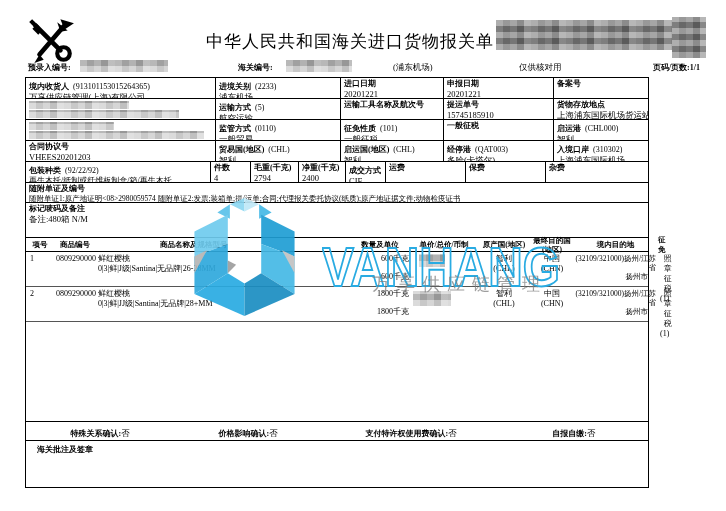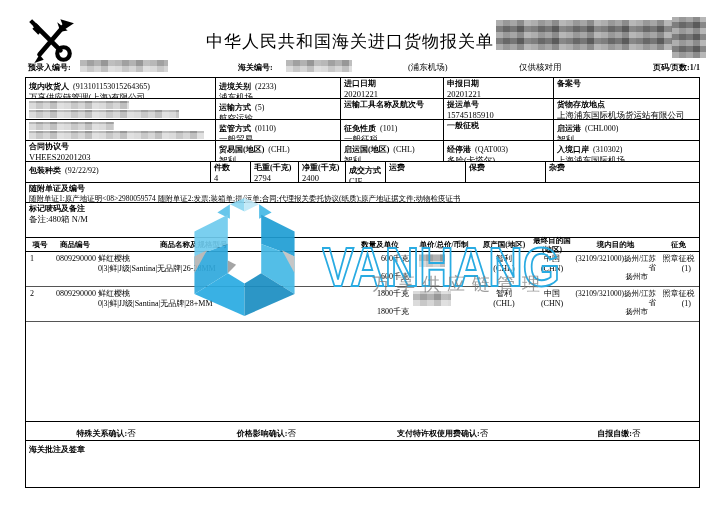--- a/index.html
+++ b/index.html
@@ -9,21 +9,21 @@
   .lbl{font-weight:bold;font-size:8px;}
   .val{font-size:8.5px;}
   .code{font-weight:normal;font-size:8px;}
   .mosaic{background-image:
       repeating-linear-gradient(0deg, rgba(255,255,255,.28) 0 6px, rgba(0,0,0,.10) 6px 12px),
       repeating-linear-gradient(90deg,#cdcdcd 0 7px,#b3b3b3 7px 14px,#c6c6c6 14px 21px,#a8a8a8 21px 28px,#d4d4d4 28px 35px);}
   .mosaic.dark{background-image:
       repeating-linear-gradient(0deg, rgba(255,255,255,.2) 0 6px, rgba(0,0,0,.18) 6px 12px),
       repeating-linear-gradient(90deg,#9a9a9a 0 7px,#7f7f7f 7px 14px,#909090 14px 21px,#6f6f6f 21px 28px,#a5a5a5 28px 35px);}
   .title{font-weight:normal;font-size:17px;letter-spacing:1px;white-space:nowrap;}
-  .formbox{position:absolute;left:25px;top:77px;width:675px;border:1.5px solid #000;box-sizing:border-box;}
+  .formbox{position:absolute;left:25px;top:77px;width:624px;border:1.5px solid #000;box-sizing:border-box;}
   .frow{display:flex;border-bottom:1px solid #000;box-sizing:border-box;}
   .frow:last-child{border-bottom:none;}
   .fcell{border-right:1px solid #000;box-sizing:border-box;padding:1px 3px;overflow:hidden;position:relative;line-height:10px;}
   .fcell.last{border-right:none;flex:1 1 auto;}
   .ith{display:flex;align-items:center;font-weight:bold;font-size:7.5px;border-bottom:1px solid #000;box-sizing:border-box;}
   .ith > div{text-align:center;}
   .irow{display:flex;border-bottom:1px solid #555;box-sizing:border-box;font-size:8px;line-height:10px;}
   .ic{box-sizing:border-box;padding:2px 2px;overflow:visible;}
   .ctr{text-align:center;}
   .rt{text-align:right;}
@@ -55,21 +55,21 @@
 
   <div class="abs title" style="left:160px;top:30px;width:380px;text-align:center;">中华人民共和国海关进口货物报关单</div>
 
   <div class="abs mosaic dark" style="left:496px;top:20px;width:176px;height:30px;"></div>
   <div class="abs mosaic dark" style="left:672px;top:17px;width:34px;height:41px;"></div>
 
   <div class="abs lbl" style="left:28px;top:62px;">预录入编号:</div>
   <div class="abs mosaic" style="left:80px;top:60px;width:88px;height:12px;"></div>
   <div class="abs lbl" style="left:238px;top:62px;">海关编号:</div>
   <div class="abs mosaic" style="left:286px;top:60px;width:66px;height:12px;"></div>
-  <div class="abs val" style="left:408px;top:62px;">(浦东机场)</div>
+  <div class="abs val" style="left:393px;top:62px;">(浦东机场)</div>
   <div class="abs val" style="left:519px;top:62px;">仅供核对用</div>
   <div class="abs lbl" style="left:640px;top:62px;width:60px;text-align:right;">页码/页数:1/1</div>
 
   <div class="formbox">
 
     <div class="frow" style="height:21px;">
       <div class="fcell" style="flex:0 0 190px;">
         <div class="nw"><span class="lbl">境内收货人</span> <span class="code">(913101153015264365)</span></div>
         <div class="val nw">万享供应链管理(上海)有限公司</div>
       </div>
@@ -154,20 +154,21 @@
       </div>
       <div class="fcell last">
         <div class="nw"><span class="lbl">入境口岸</span> <span class="code">(310302)</span></div>
         <div class="val">上海浦东国际机场</div>
       </div>
     </div>
 
     <div class="frow" style="height:21px;">
       <div class="fcell" style="flex:0 0 185px;">
         <div class="nw"><span class="lbl">包装种类</span> <span class="code">(92/22/92)</span></div>
+        <div class="val nw" style="font-size:8px;">再生木托/纸制或纤维板制盒/箱/再生木托</div>
       </div>
       <div class="fcell" style="flex:0 0 40px;">
         <div class="lbl">件数</div>
         <div class="val">4</div>
       </div>
       <div class="fcell" style="flex:0 0 48px;">
         <div class="lbl nw">毛重(千克)</div>
         <div class="val">2794</div>
       </div>
       <div class="fcell" style="flex:0 0 47px;">
@@ -293,21 +294,21 @@
       <div style="flex:1.2;text-align:center;">
         <span class="lbl">支付特许权使用费确认:</span><span class="val">否</span>
       </div>
       <div style="flex:1;text-align:center;">
         <span class="lbl">自报自缴:</span><span class="val">否</span>
       </div>
     </div>
 
     <div class="frow" style="height:46px;border-bottom:none;">
       <div class="fcell last">
-        <div class="lbl" style="margin-top:3px;margin-left:0;">海关批注及签章</div>
+        <div class="lbl" style="margin-top:3px;margin-left:8px;">海关批注及签章</div>
       </div>
     </div>
   </div>
 
   <div class="abs wm" style="left:192px;top:198px;width:105px;height:120px;">
     <svg width="105" height="120" viewBox="0 0 100 115" style="opacity:.92;">
       <polygon points="36,6 50,0 50,13" fill="#8ed8f2"></polygon>
       <polygon points="50,0 64,6 50,13" fill="#bfe9f8"></polygon>
       <polygon points="24,14 36,6 36,20" fill="#5bc2ea"></polygon>
       <polygon points="64,6 76,14 64,20" fill="#45b9e6"></polygon>

